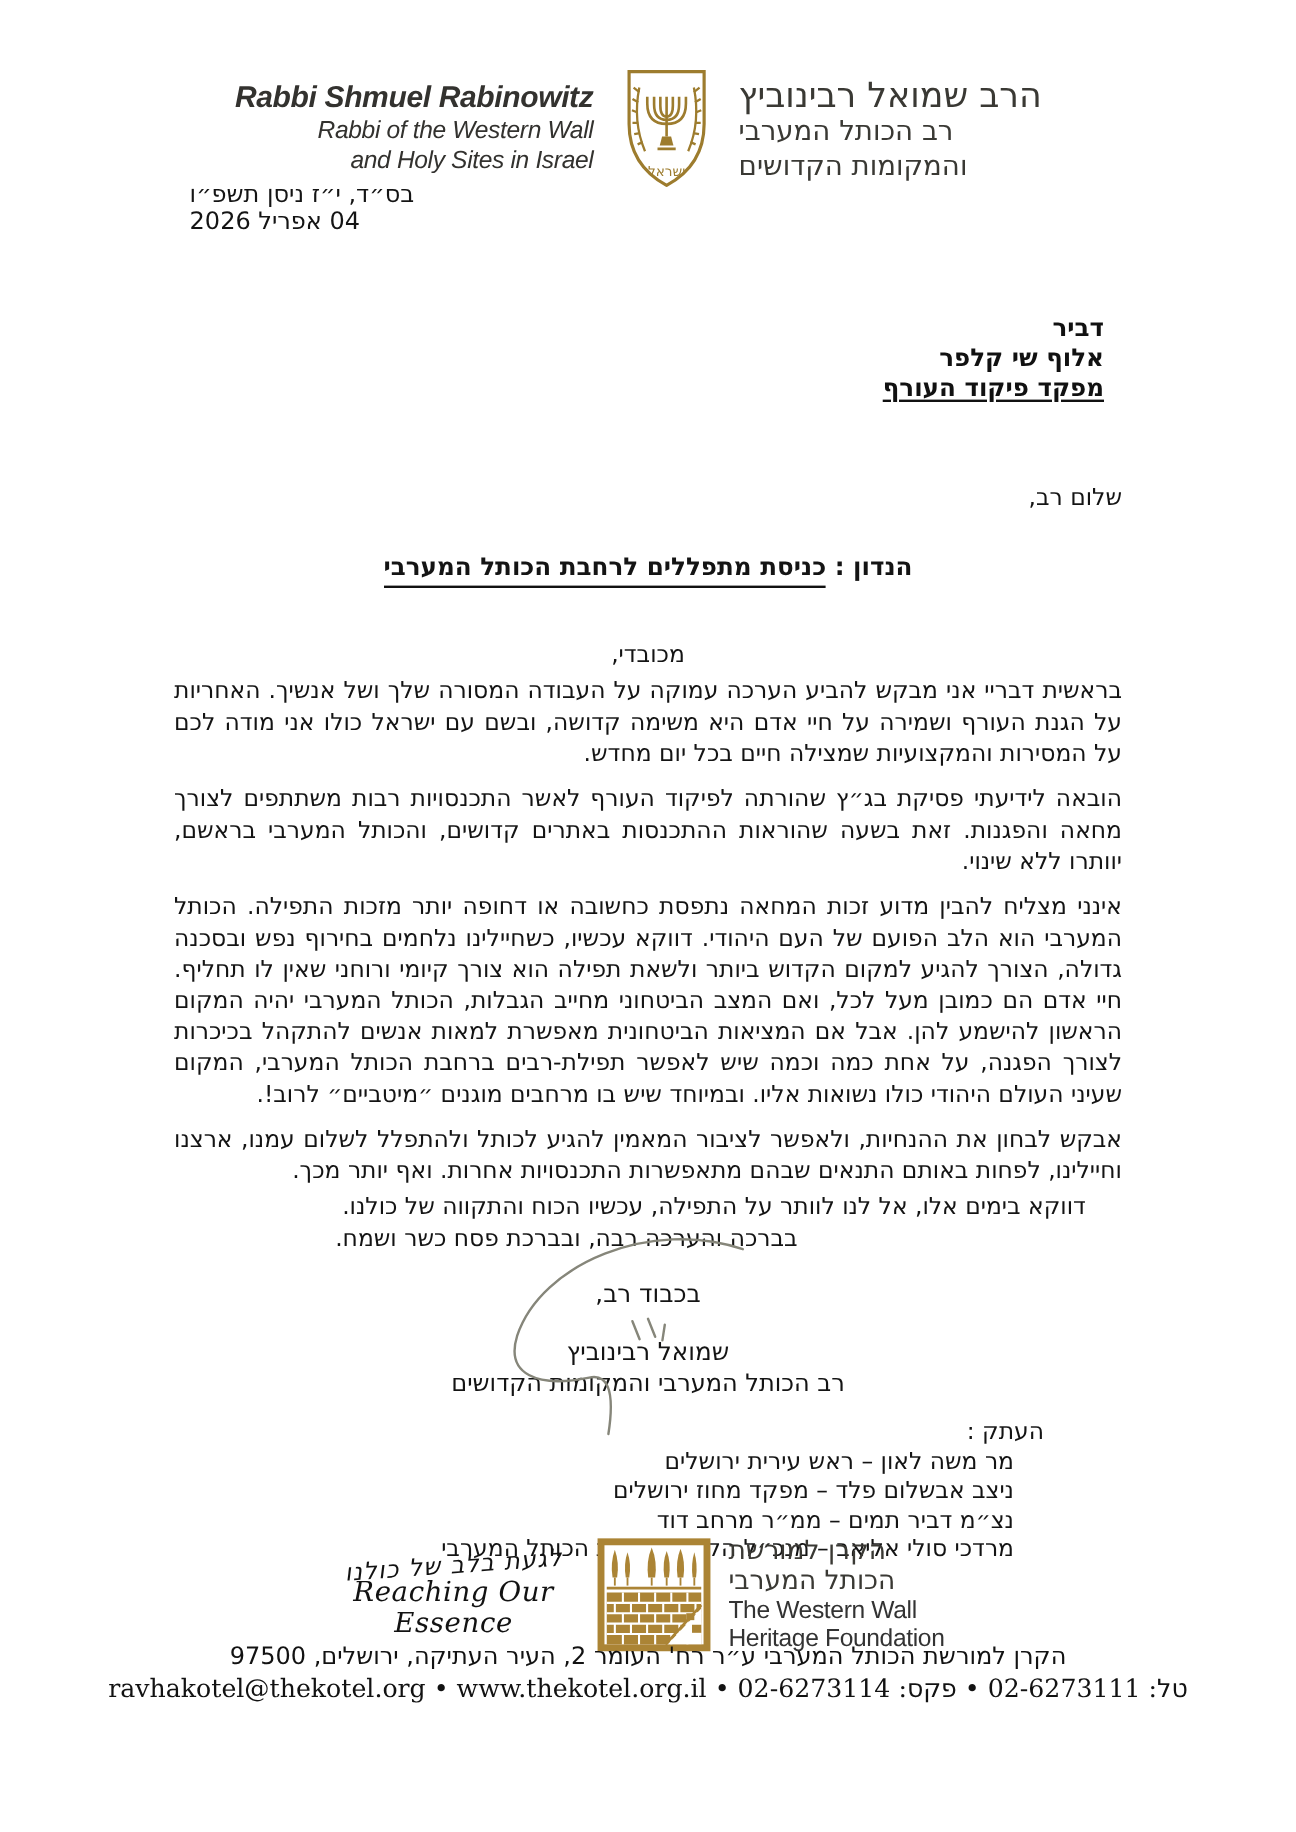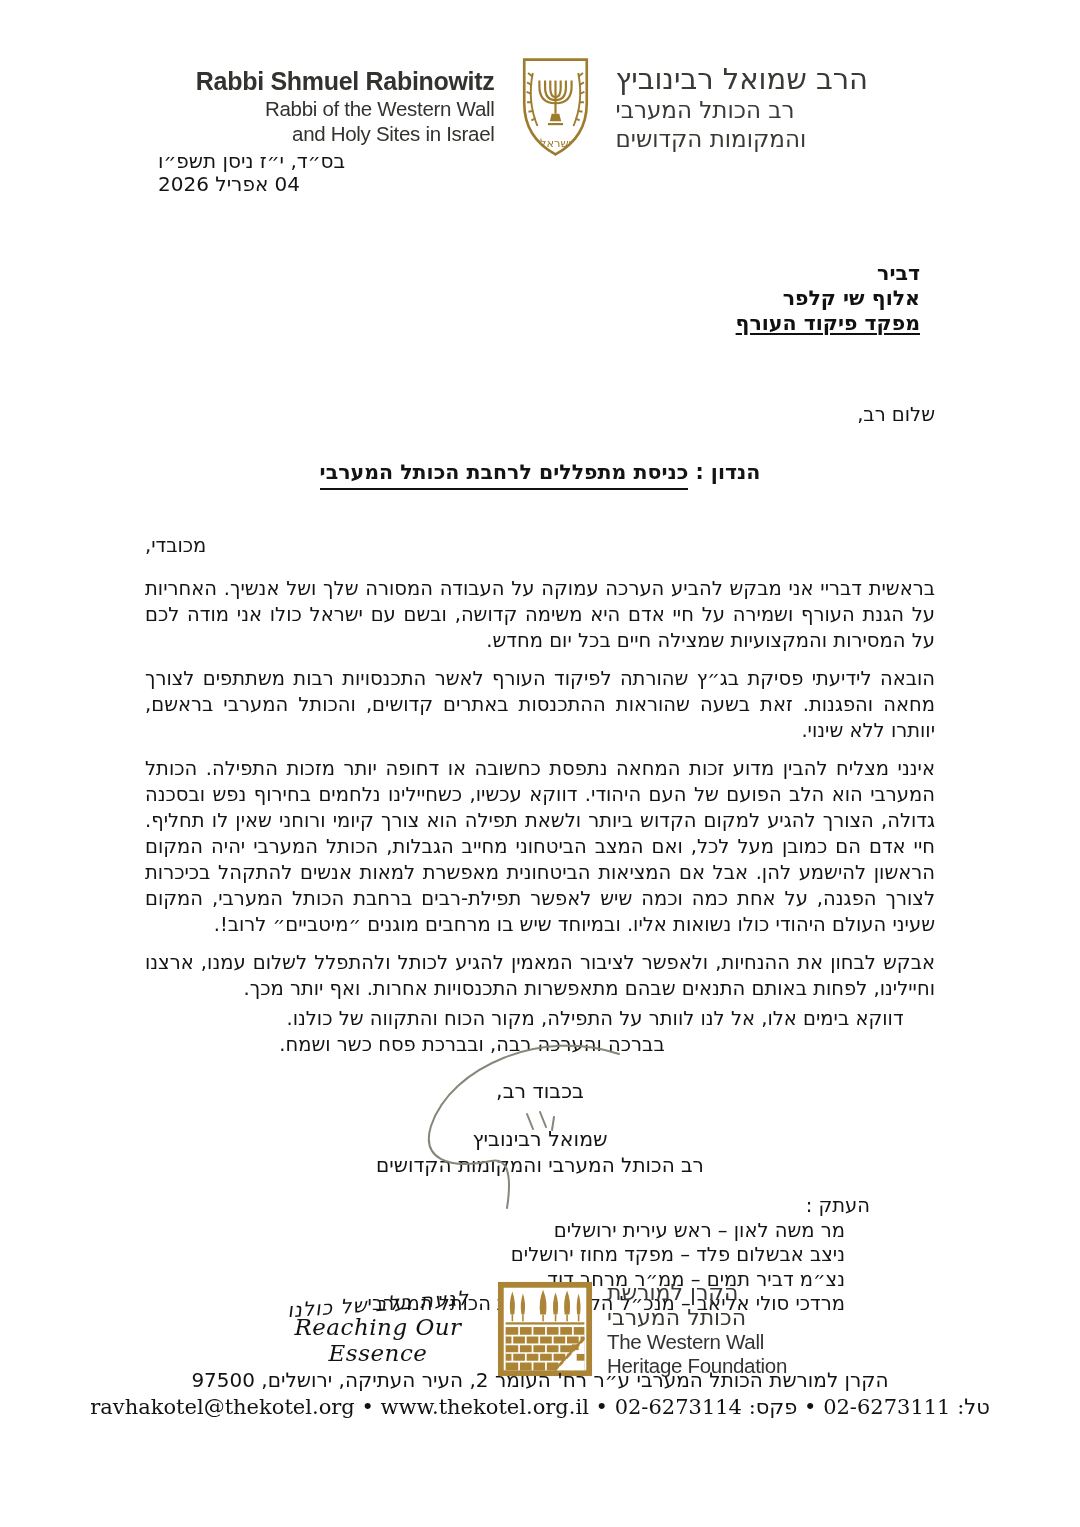--- a/index.html
+++ b/index.html
@@ -2,37 +2,37 @@
 <html lang="he"><head>
 <meta charset="utf-8">
 <style>
   html,body{margin:0;padding:0;}
   body{
     width:1080px;height:1527px;position:relative;background:#ffffff;
     font-family:"DejaVu Sans",sans-serif;color:#1a1a1a;overflow:hidden;
   }
   
   .hdr-row{position:absolute;top:54px;left:0;width:100%;display:flex;justify-content:center;align-items:flex-start;gap:13px;}
-  .hdr-en{width:320px;text-align:right;color:#33322f;font-family:"Liberation Sans","DejaVu Sans",sans-serif;letter-spacing:-0.3px;padding-top:12px;}
+  .hdr-en{width:320px;text-align:right;color:#33322f;font-family:"Liberation Sans","DejaVu Sans",sans-serif;letter-spacing:-0.3px;padding-top:12px;font-style:italic;}
   .hdr-en .l1{font-size:25px;font-weight:600;line-height:30px;}
   .hdr-en .l2,.hdr-en .l3{font-size:20.5px;line-height:25px;font-weight:500;}
   .hdr-he{width:290px;direction:rtl;text-align:left;color:#3a3934;padding-top:8px;}
   .hdr-he .l1{font-size:29px;line-height:34px;font-weight:500;}
   .hdr-he .l2,.hdr-he .l3{font-size:23px;line-height:29px;font-weight:500;}
   
   .dateline{position:absolute;left:158px;top:150px;direction:rtl;text-align:left;font-size:20px;line-height:23px;color:#141414;}
   
   .addressee{position:absolute;right:160px;top:261px;direction:rtl;text-align:right;font-weight:700;font-size:20.5px;line-height:25px;color:#111;}
   .addressee .role{text-decoration:underline;text-decoration-thickness:2px;text-underline-offset:3px;}
   
   .letter{position:absolute;left:145px;top:402px;width:790px;direction:rtl;color:#141414;font-size:19.5px;line-height:26px;}
   .greeting{text-align:right;margin-bottom:31px;}
   .subject{text-align:center;font-weight:700;margin-bottom:48px;font-size:20.5px;}
   .subject .sub-text{border-bottom:2px solid #111;padding-bottom:4px;}
-  .salutation{text-align:left;margin-bottom:17px;}
+  .salutation{text-align:center;margin-bottom:4px;}
   .para{text-align:justify;margin:0 0 12px 0;}
   .para:last-of-type{margin-bottom:4px;}
   .prayer{text-align:center;transform:translateX(55px);margin-bottom:0;}
   .blessing{text-align:center;transform:translateX(-68px);}
   
   .closing{position:relative;width:330px;margin:20px auto 0 auto;text-align:center;direction:rtl;}
   .closing .resp{font-size:20.5px;margin-bottom:22px;}
   .closing .name{font-size:20.5px;line-height:26px;}
   .closing .title{font-size:20px;line-height:26px;}
   .sig-svg{position:absolute;top:-40px;left:18px;pointer-events:none;}
@@ -112,21 +112,21 @@
     <span class="sub-label">הנדון :</span>
     <span class="sub-text">כניסת מתפללים לרחבת הכותל המערבי</span>
   </div>
 
   <div class="salutation">מכובדי,</div>
 
   <p class="para">בראשית דבריי אני מבקש להביע הערכה עמוקה על העבודה המסורה שלך ושל אנשיך. האחריות על הגנת העורף ושמירה על חיי אדם היא משימה קדושה, ובשם עם ישראל כולו אני מודה לכם על המסירות והמקצועיות שמצילה חיים בכל יום מחדש.</p>
   <p class="para">הובאה לידיעתי פסיקת בג״ץ שהורתה לפיקוד העורף לאשר התכנסויות רבות משתתפים לצורך מחאה והפגנות. זאת בשעה שהוראות ההתכנסות באתרים קדושים, והכותל המערבי בראשם, יוותרו ללא שינוי.</p>
   <p class="para">אינני מצליח להבין מדוע זכות המחאה נתפסת כחשובה או דחופה יותר מזכות התפילה. הכותל המערבי הוא הלב הפועם של העם היהודי. דווקא עכשיו, כשחיילינו נלחמים בחירוף נפש ובסכנה גדולה, הצורך להגיע למקום הקדוש ביותר ולשאת תפילה הוא צורך קיומי ורוחני שאין לו תחליף. חיי אדם הם כמובן מעל לכל, ואם המצב הביטחוני מחייב הגבלות, הכותל המערבי יהיה המקום הראשון להישמע להן. אבל אם המציאות הביטחונית מאפשרת למאות אנשים להתקהל בכיכרות לצורך הפגנה, על אחת כמה וכמה שיש לאפשר תפילת-רבים ברחבת הכותל המערבי, המקום שעיני העולם היהודי כולו נשואות אליו. ובמיוחד שיש בו מרחבים מוגנים ״מיטביים״ לרוב!.</p>
   <p class="para">אבקש לבחון את ההנחיות, ולאפשר לציבור המאמין להגיע לכותל ולהתפלל לשלום עמנו, ארצנו וחיילינו, לפחות באותם התנאים שבהם מתאפשרות התכנסויות אחרות. ואף יותר מכך.</p>
-  <div class="prayer">דווקא בימים אלו, אל לנו לוותר על התפילה, מקור הכוח והתקווה של כולנו.</div>
+  <div class="prayer">דווקא בימים אלו, אל לנו לוותר על התפילה, עכשיו הכוח והתקווה של כולנו.</div>
   <div class="blessing">בברכה והערכה רבה, ובברכת פסח כשר ושמח.</div>
 
   <div class="closing">
     <svg class="sig-svg" width="240" height="178" viewBox="0 0 240 178" aria-hidden="true">
       <g fill="none" stroke="#86867a" stroke-width="2" stroke-linecap="round">
         <path d="M226 16 C150 -10, 58 28, 38 88 C28 120, 54 132, 98 123 C112 120, 120 131, 114 170"></path>
         <path d="M134 76 l6 15"></path>
         <path d="M147 74 l6 15"></path>
         <path d="M161 79 l-2 13"></path>
       </g>

